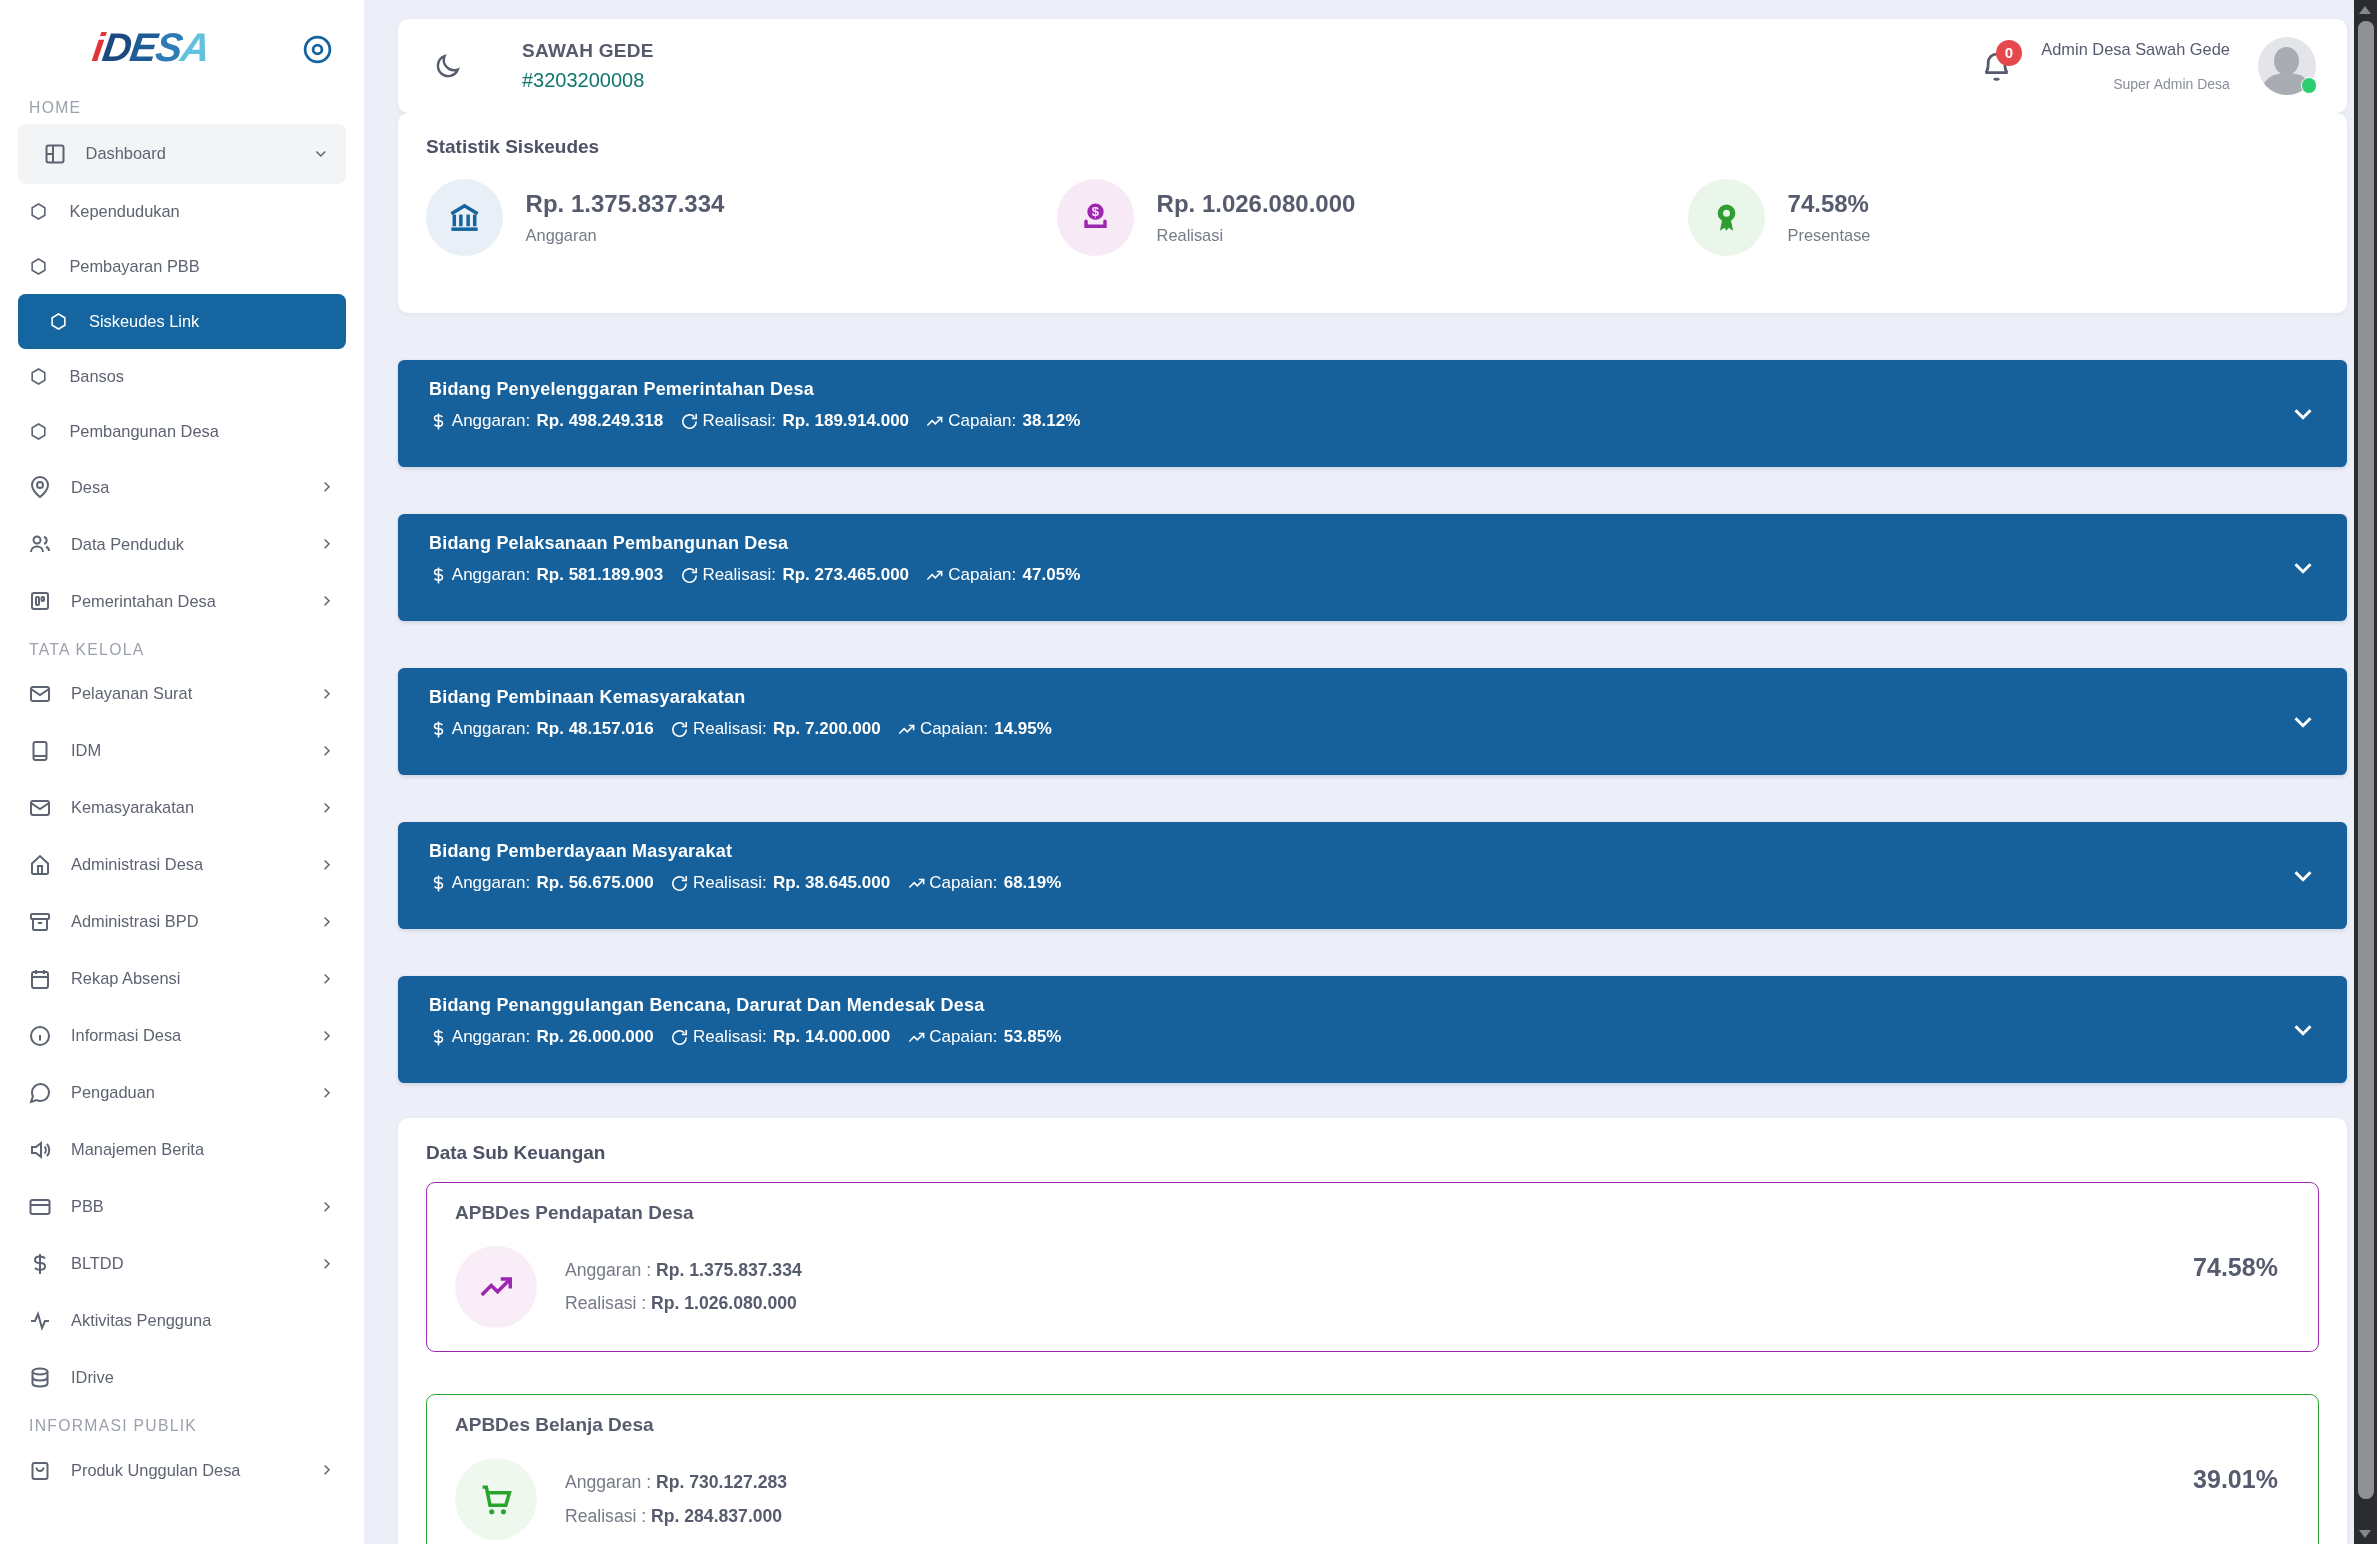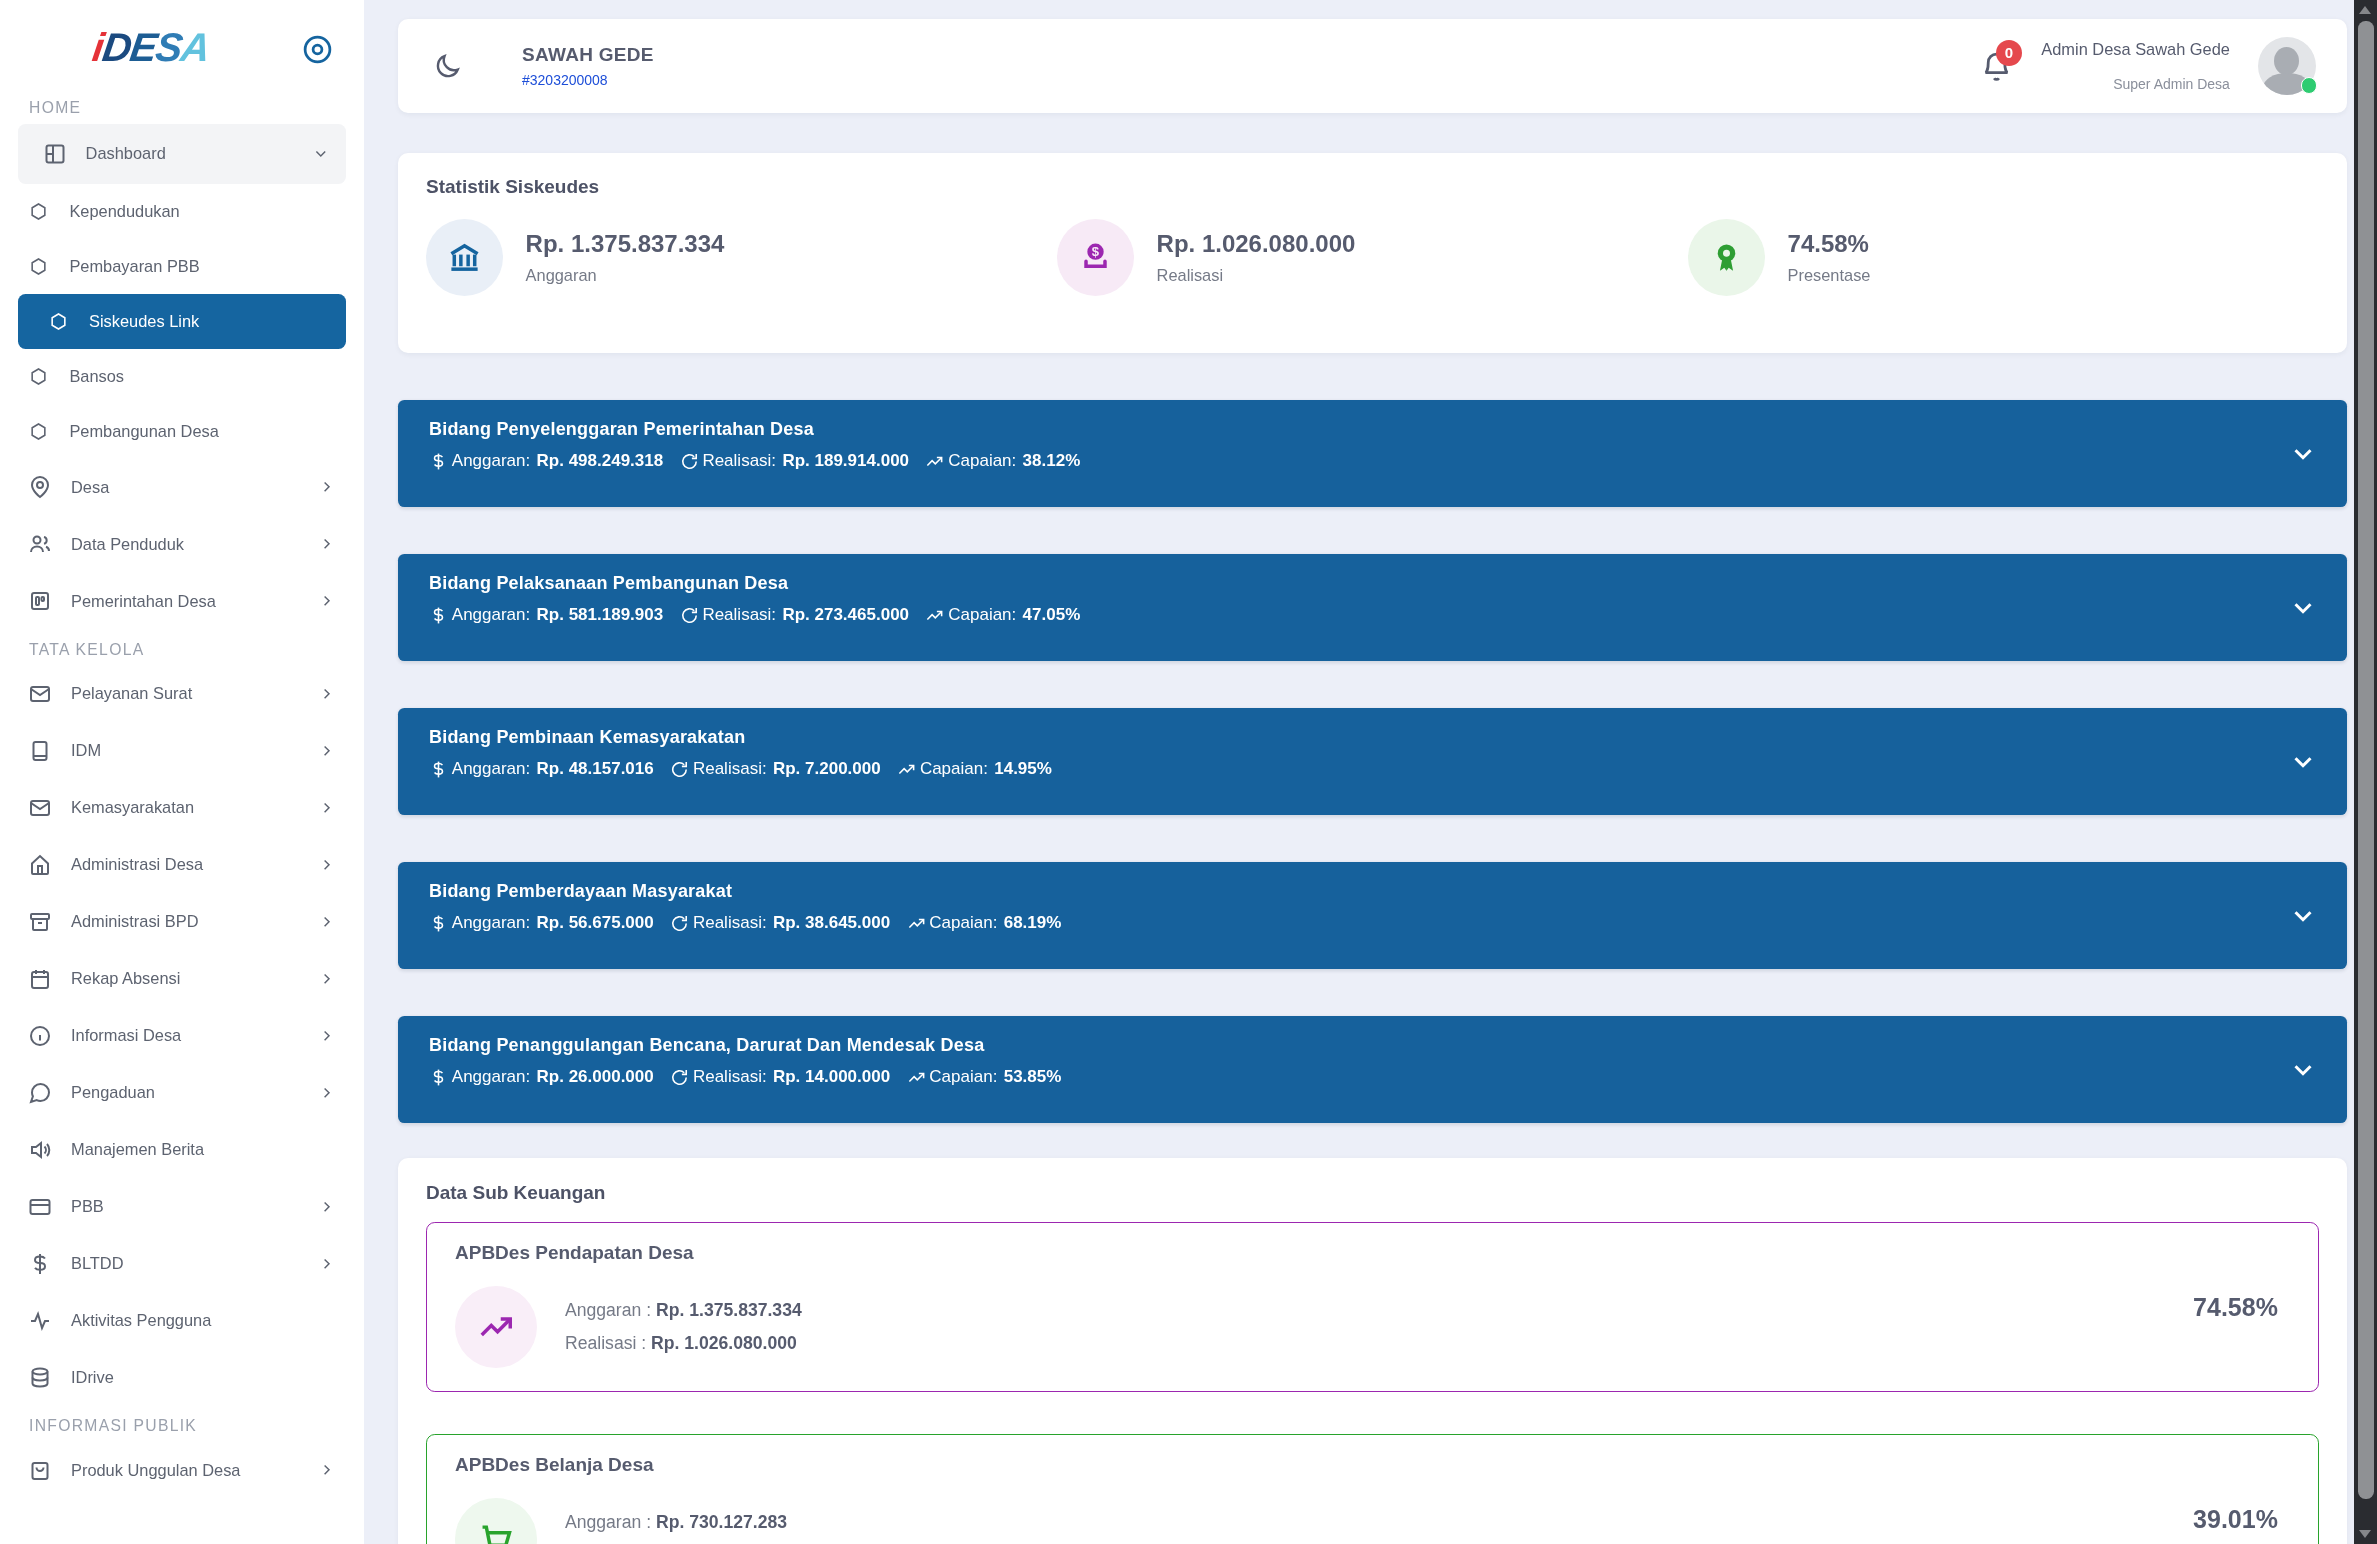--- a/index.html
+++ b/index.html
@@ -41,41 +41,41 @@
   .main { position:absolute; left:364px; right:22.6px; top:0; bottom:0;
     padding:19px 7.5px 0 34px; }
   .card { background:#ffffff; border-radius:10px;
     box-shadow:0 1.3px 5px rgba(20,35,60,.05);gap:36px; }
 
   
   .topbar { height:94px; display:flex; align-items:center; padding:0 31px 0 35px; }
   .moon-btn { width:29px; height:29px; color:#565b6e; cursor:pointer; }
   .village { margin-left:24px; }
   .village-name { font-size:19px; font-weight:bold; color:#565b6e; letter-spacing:0.3px; }
-  .village-code { margin-top:6.3px; font-size:14px; color:#1d4ed8; }
+  .village-code { margin-top:6.3px; font-size:20px; color:#0f766e; }
   .topbar-right { margin-left:auto; display:flex; align-items:center; gap:28px; }
   .bell-wrap { position:relative; width:33px; height:33px; color:#565b6e; cursor:pointer; }
   .bell-badge { position:absolute; top:-10px; right:-8.8px; min-width:26.4px; height:26.4px;
     background:#e5484d; color:#fff; border-radius:50%; font-size:15px; font-weight:bold;
     display:flex; align-items:center; justify-content:center; }
   .user-meta { text-align:right; }
   .user-name { font-size:16.4px; color:#565b6e; }
   .user-role { margin-top:17px; font-size:14px; color:#8a8f9b; }
   .avatar { position:relative; width:58px; height:58px; border-radius:50%;
     background:#e3e5e8; overflow:visible; cursor:pointer; }
   .avatar .head { position:absolute; left:16.4px; top:10px; width:25px; height:28px;
     border-radius:50%; background:#a9adb3; }
   .avatar .body { position:absolute; left:5px; top:36px; width:48px; height:29px;
     border-radius:50% 50% 45% 45%; background:#a9adb3; }
   .avatar-ring { position:absolute; inset:0; border-radius:50%; overflow:hidden; }
   .online-dot { position:absolute; right:-1.3px; bottom:1.3px; width:16.4px; height:16.4px;
     border-radius:50%; background:#2ecc71; border:1.9px solid #fff; }
 
   
-  .stats-card { margin-top:40px; height:200px; padding:22.6px 28px 0 28px; }
+  .stats-card { height:200px; padding:22.6px 28px 0 28px; }
   .stats-title { font-size:19px; font-weight:bold; color:#4d5266; }
   .stats-row { display:flex; margin-top:21.4px; }
   .stat { flex:1; display:flex; align-items:center; gap:22.6px; }
   .stat-circle { width:77px; height:77px; border-radius:50%; display:flex;
     align-items:center; justify-content:center; flex:0 0 77px; }
   .stat-circle svg { width:35px; height:35px; }
   .sc-blue { background:#e9eff7; color:#15649f; }
   .sc-purple { background:#f7eaf6; color:#9c27b0; }
   .sc-green { background:#eaf6e9; color:#2e9e33; }
   .stat-value { font-size:24px; font-weight:bold; color:#565b6e; }

